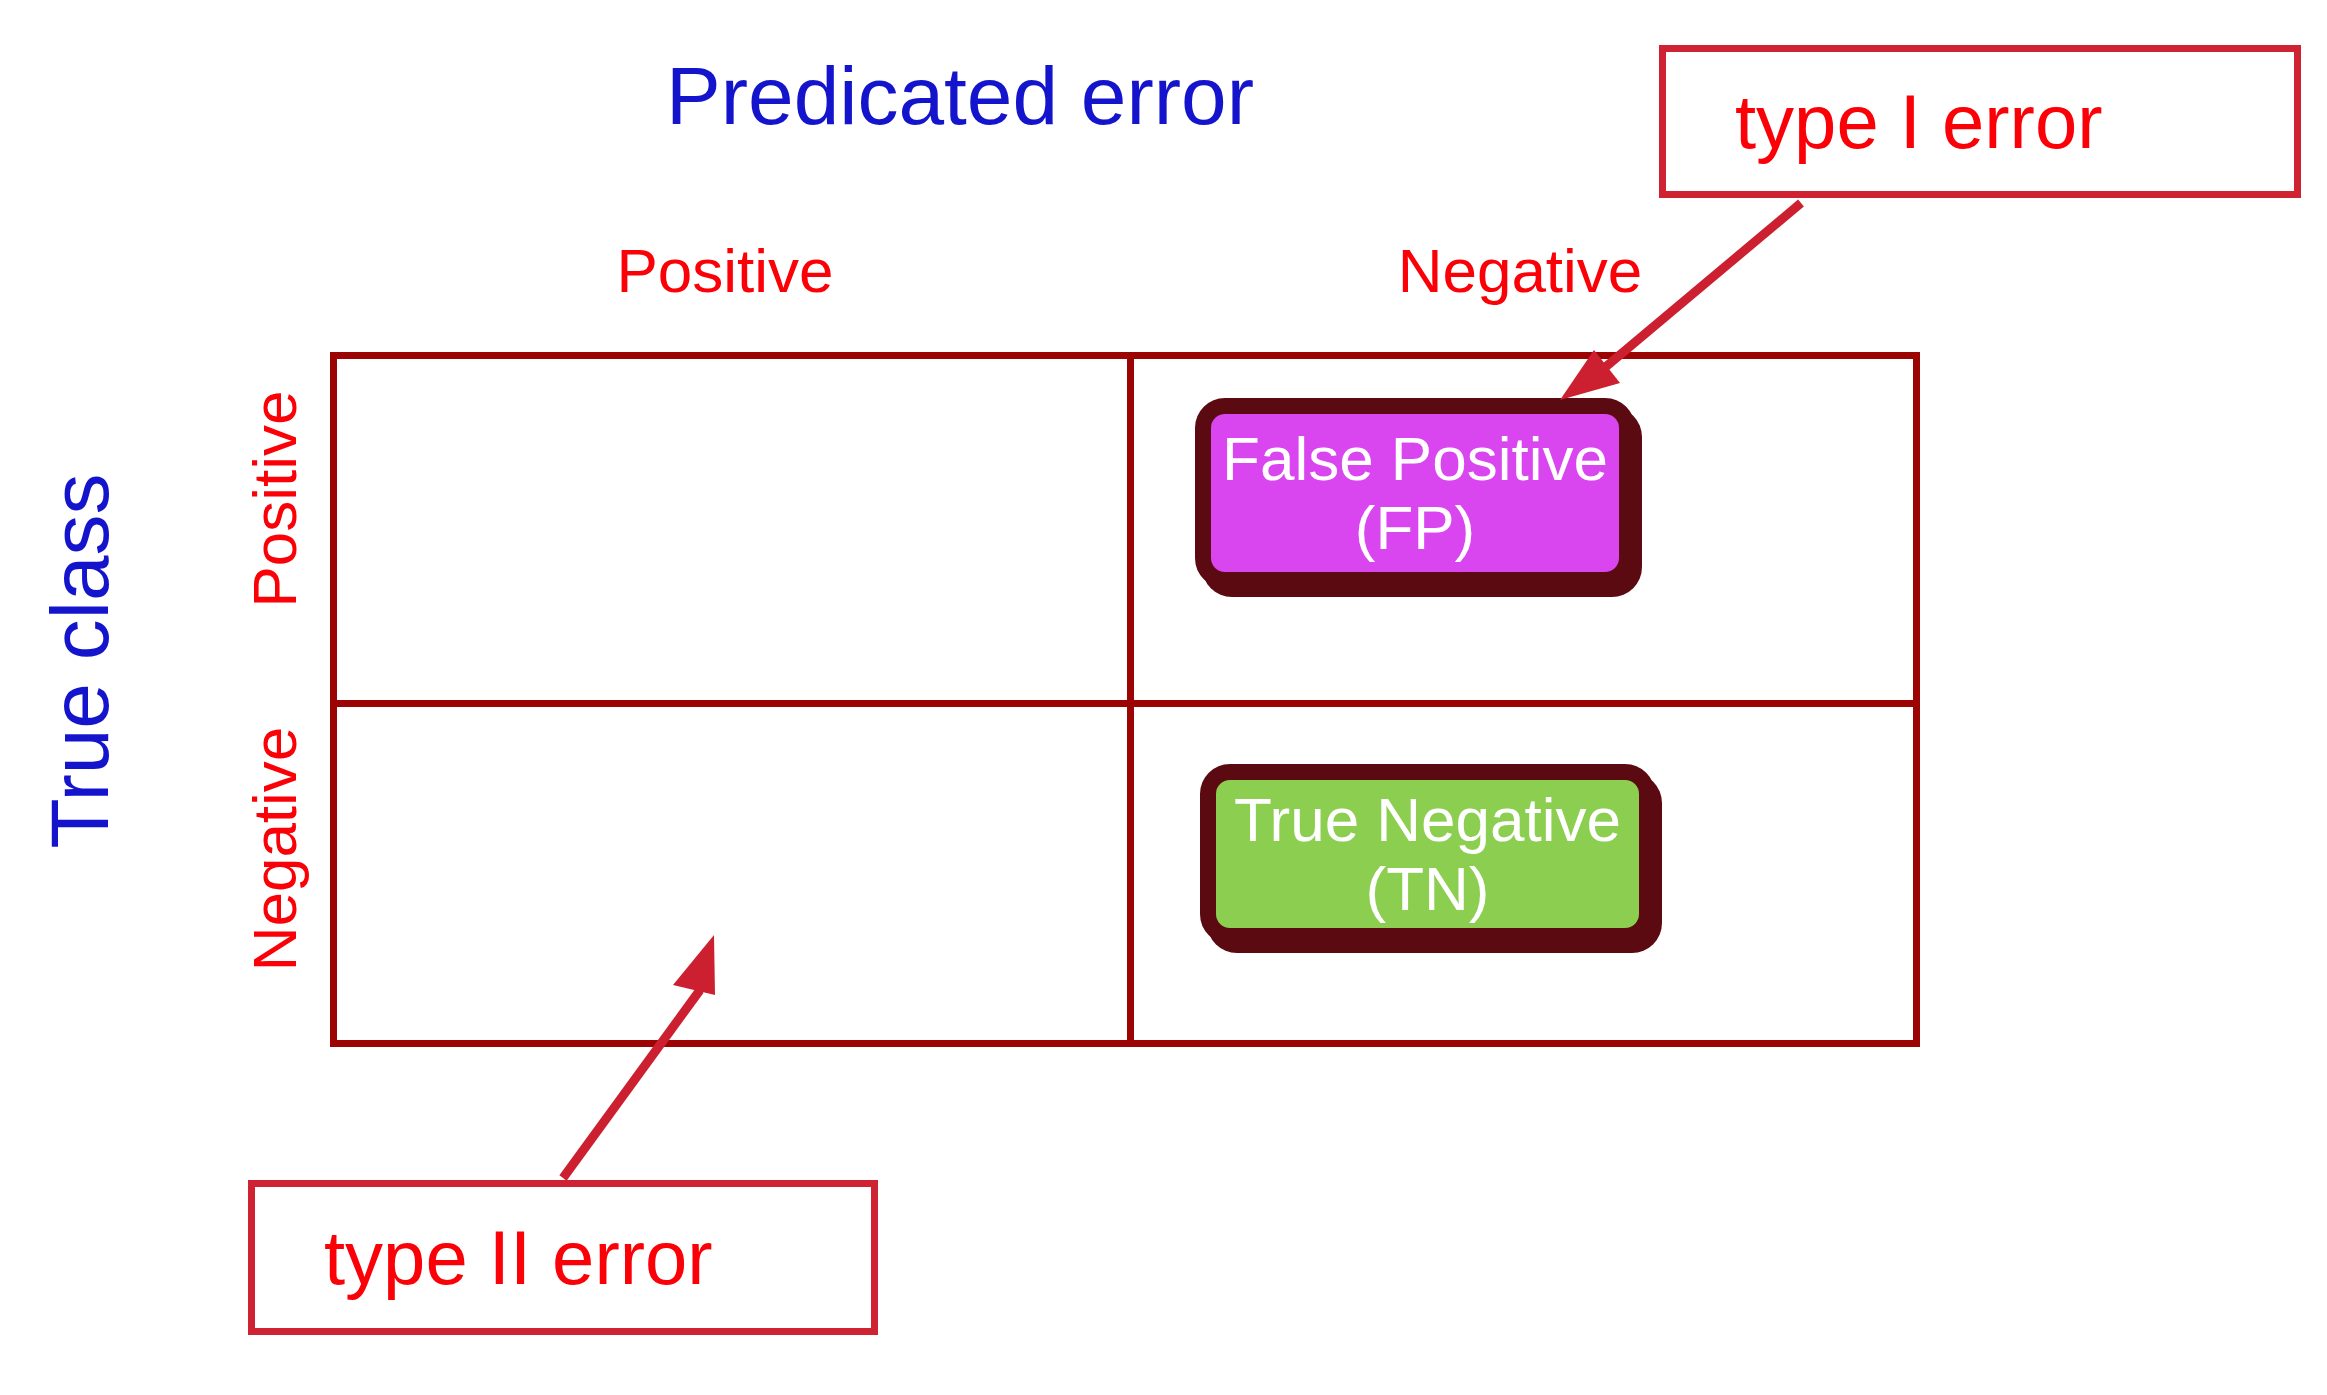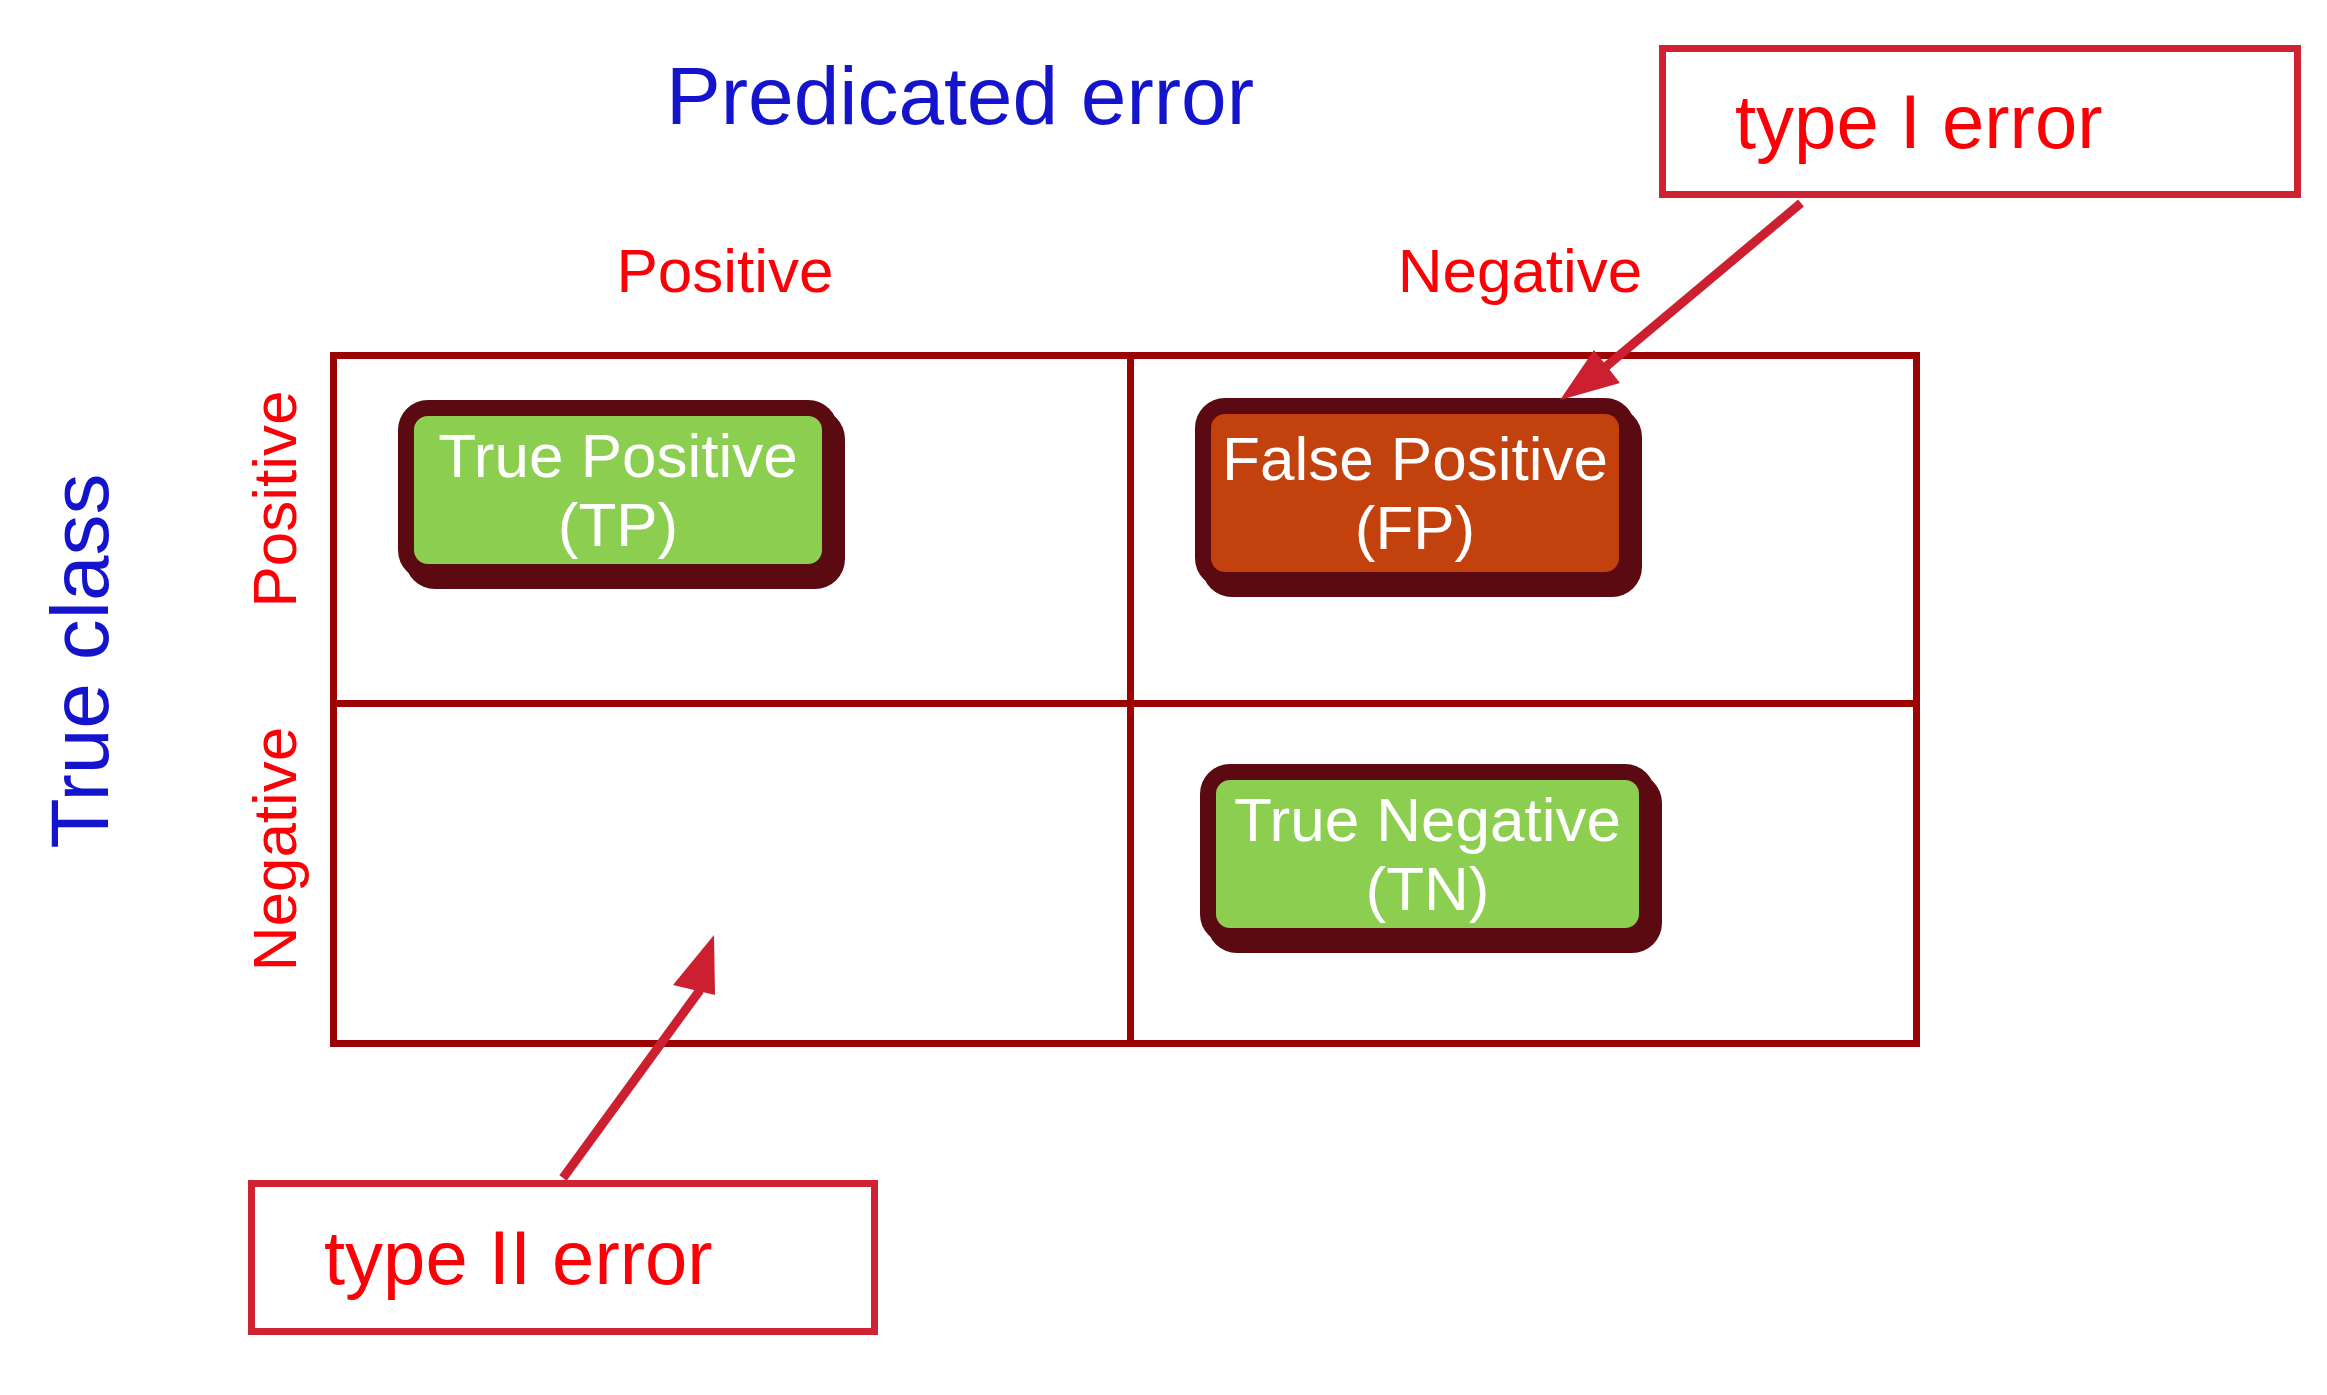--- a/index.html
+++ b/index.html
@@ -111,21 +111,21 @@
     align-items: center;
     justify-content: center;
     color: #ffffff;
     font-size: 62px;
     line-height: 1.12;
     text-align: center;
     border: 16px solid #5c0a12;
     box-shadow: 7px 9px 0 0 #5c0a12;
   }
   .cell.green { background: #8ccf50; }
-  .cell.red   { background: #c2410c; }
+  .cell.red   { background: #d946ef; }
 
   #cell-tp { left: 398px;  top: 400px;  width: 440px; height: 180px; }
   #cell-fp { left: 1195px; top: 398px;  width: 440px; height: 190px; }
   #cell-fn { left: 398px;  top: 735px;  width: 440px; height: 190px; }
   #cell-tn { left: 1200px; top: 764px;  width: 455px; height: 180px; }
 
   
   .callout {
     position: absolute;
     background: #ffffff;
@@ -168,26 +168,20 @@
   <div id="col-header-negative" class="col-header">Negative</div>
 
   <div id="row-header-positive" class="row-header">Positive</div>
   <div id="row-header-negative" class="row-header">Negative</div>
 
   <div id="matrix">
     <div id="matrix-vline"></div>
     <div id="matrix-hline"></div>
   </div>
 
-  <div id="cell-tp" class="cell green">
-    <span>
-      <span>True Positive</span><br>
-      <span>(TP)</span>
-    </span>
-  </div>
 
   <div id="cell-fp" class="cell red">
     <span>
       <span>False Positive</span><br>
       <span>(FP)</span>
     </span>
   </div>
 
 
   <div id="cell-tn" class="cell green">

